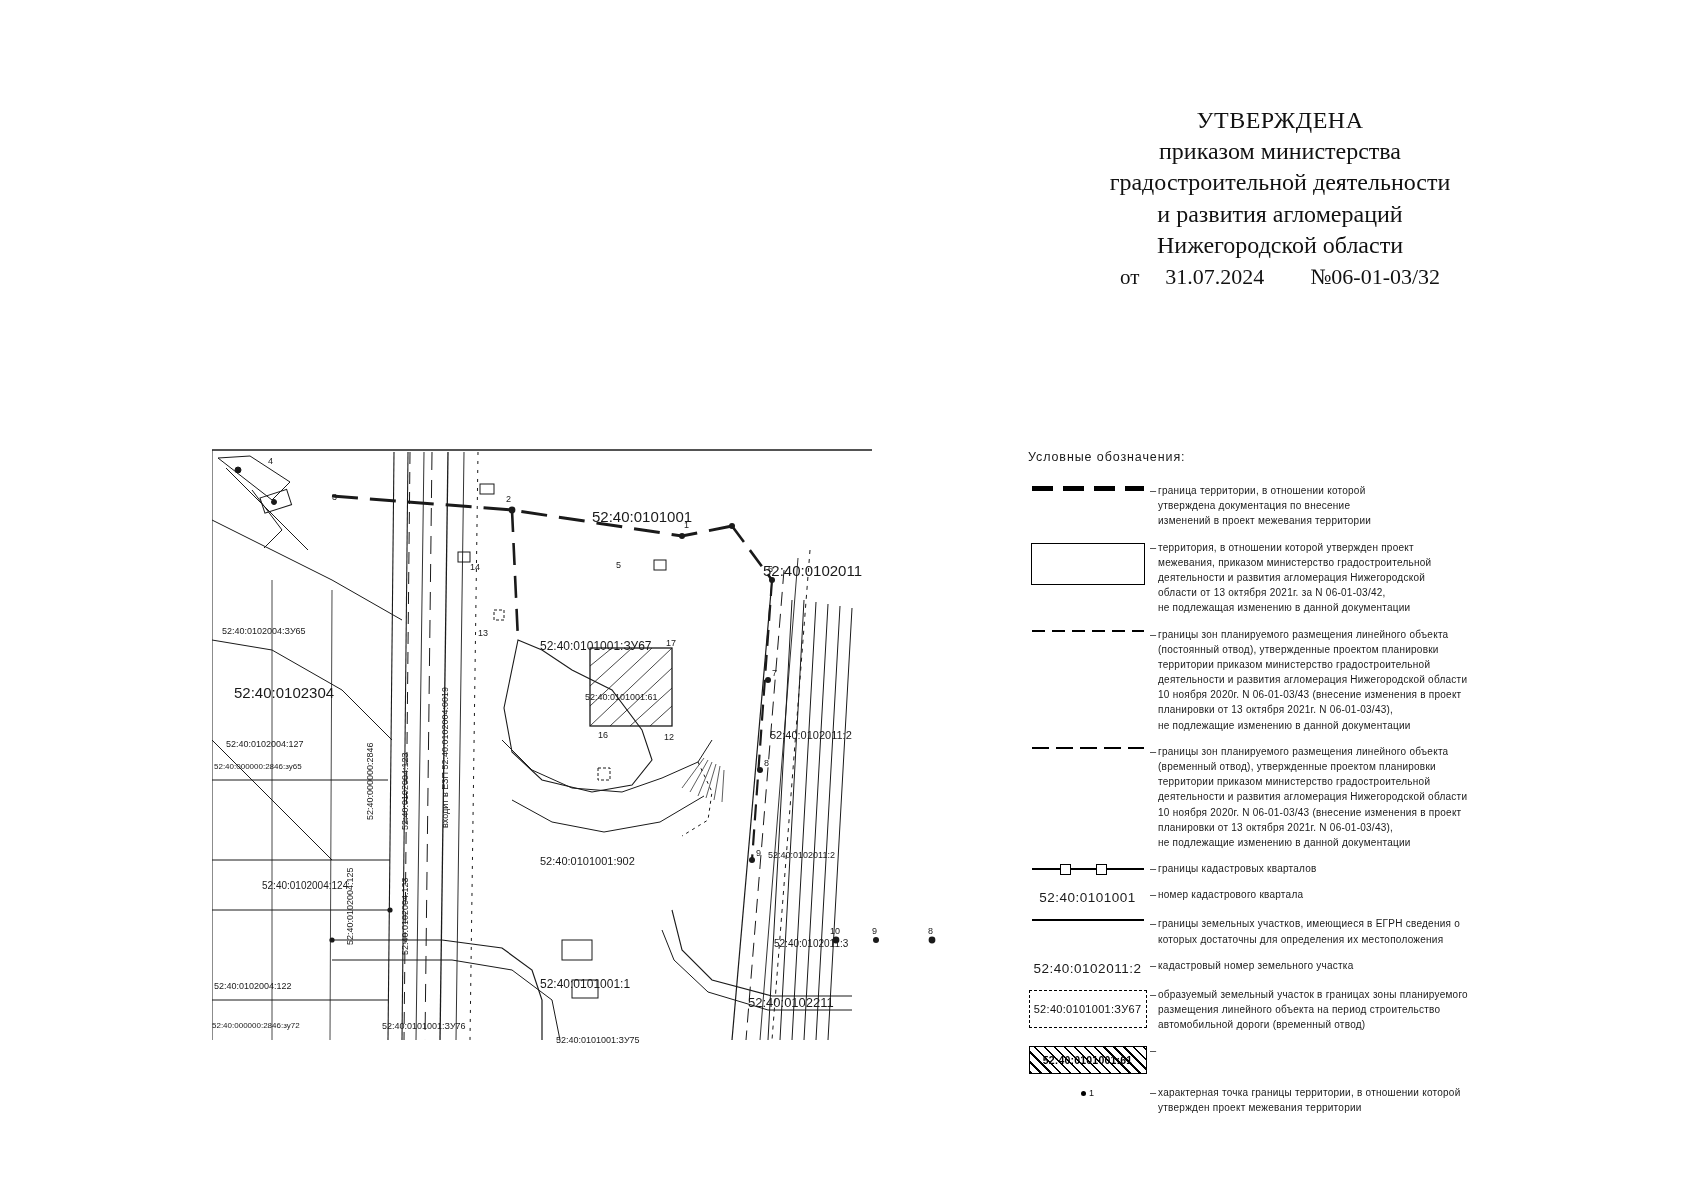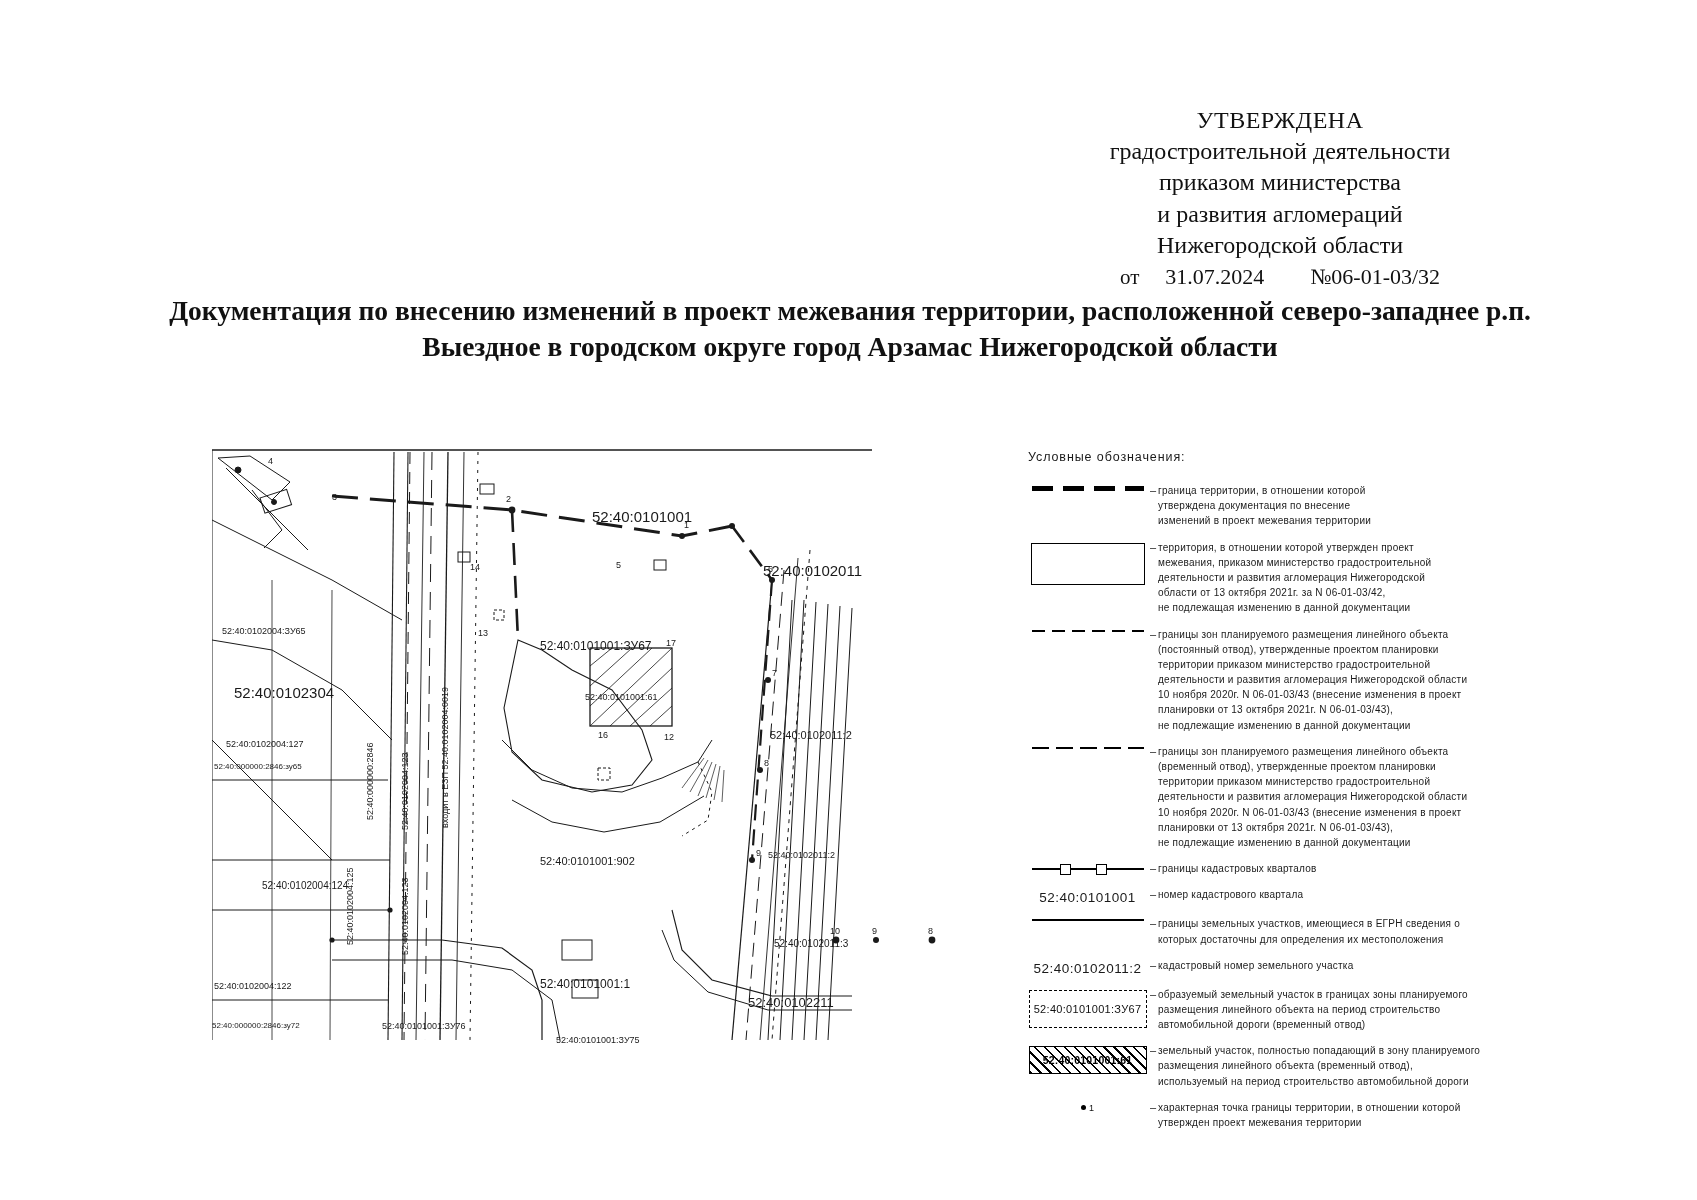--- a/index.html
+++ b/index.html
@@ -126,35 +126,31 @@
   }
   .vert{transform:rotate(-90deg);transform-origin:left top;}
 </style>
 </head>
 <body>
 
 <div class="page">
 
   <div class="approval">
     <div class="caps">УТВЕРЖДЕНА</div>
+    <div>приказом министерства</div>
     <div>градостроительной деятельности</div>
-    <div>приказом министерства</div>
     <div>и развития агломераций</div>
     <div>Нижегородской области</div>
     <div class="approval-row">
       <span class="lbl">от</span>
       <span class="date">31.07.2024</span>
       <span class="num">№06-01-03/32</span>
     </div>
   </div>
 
-  <div class="doc-title">
-    <div>Документация по внесению изменений в проект межевания территории, расположенной северо-западнее р.п.</div>
-    <div>Выездное в городском округе город Арзамас Нижегородской области</div>
-  </div>
 
 
   <div class="drawing">
     <svg width="1237" height="613" viewBox="0 0 1237 613" xmlns="http://www.w3.org/2000/svg">
       <g fill="none" stroke="#1a1a1a" stroke-width="1">
 
         <path d="M0 10 L660 10" stroke-width="1.6"></path>
         <path d="M0 10 L0 600"></path>
 
         <path d="M6 18 L60 60 L78 42 L38 16 Z"></path>
@@ -406,25 +402,20 @@
             <span class="ln">автомобильной дороги (временный отвод)</span>
           </div>
         </div>
         <div class="legend-row">
           <div class="legend-sym">
             <div class="sym-hatchbox">
               <span>52:40:0101001:61</span>
             </div>
           </div>
           <div class="legend-dash">–</div>
-          <div class="legend-text">
-            <span class="ln">земельный участок, полностью попадающий в зону планируемого</span>
-            <span class="ln">размещения линейного объекта (временный отвод),</span>
-            <span class="ln">используемый на период строительство автомобильной дороги</span>
-          </div>
         </div>
         <div class="legend-row">
           <div class="legend-sym">
             <div class="sym-point">
               <span class="dot"></span>
               <span class="lbl">1</span>
             </div>
           </div>
           <div class="legend-dash">–</div>
           <div class="legend-text">

